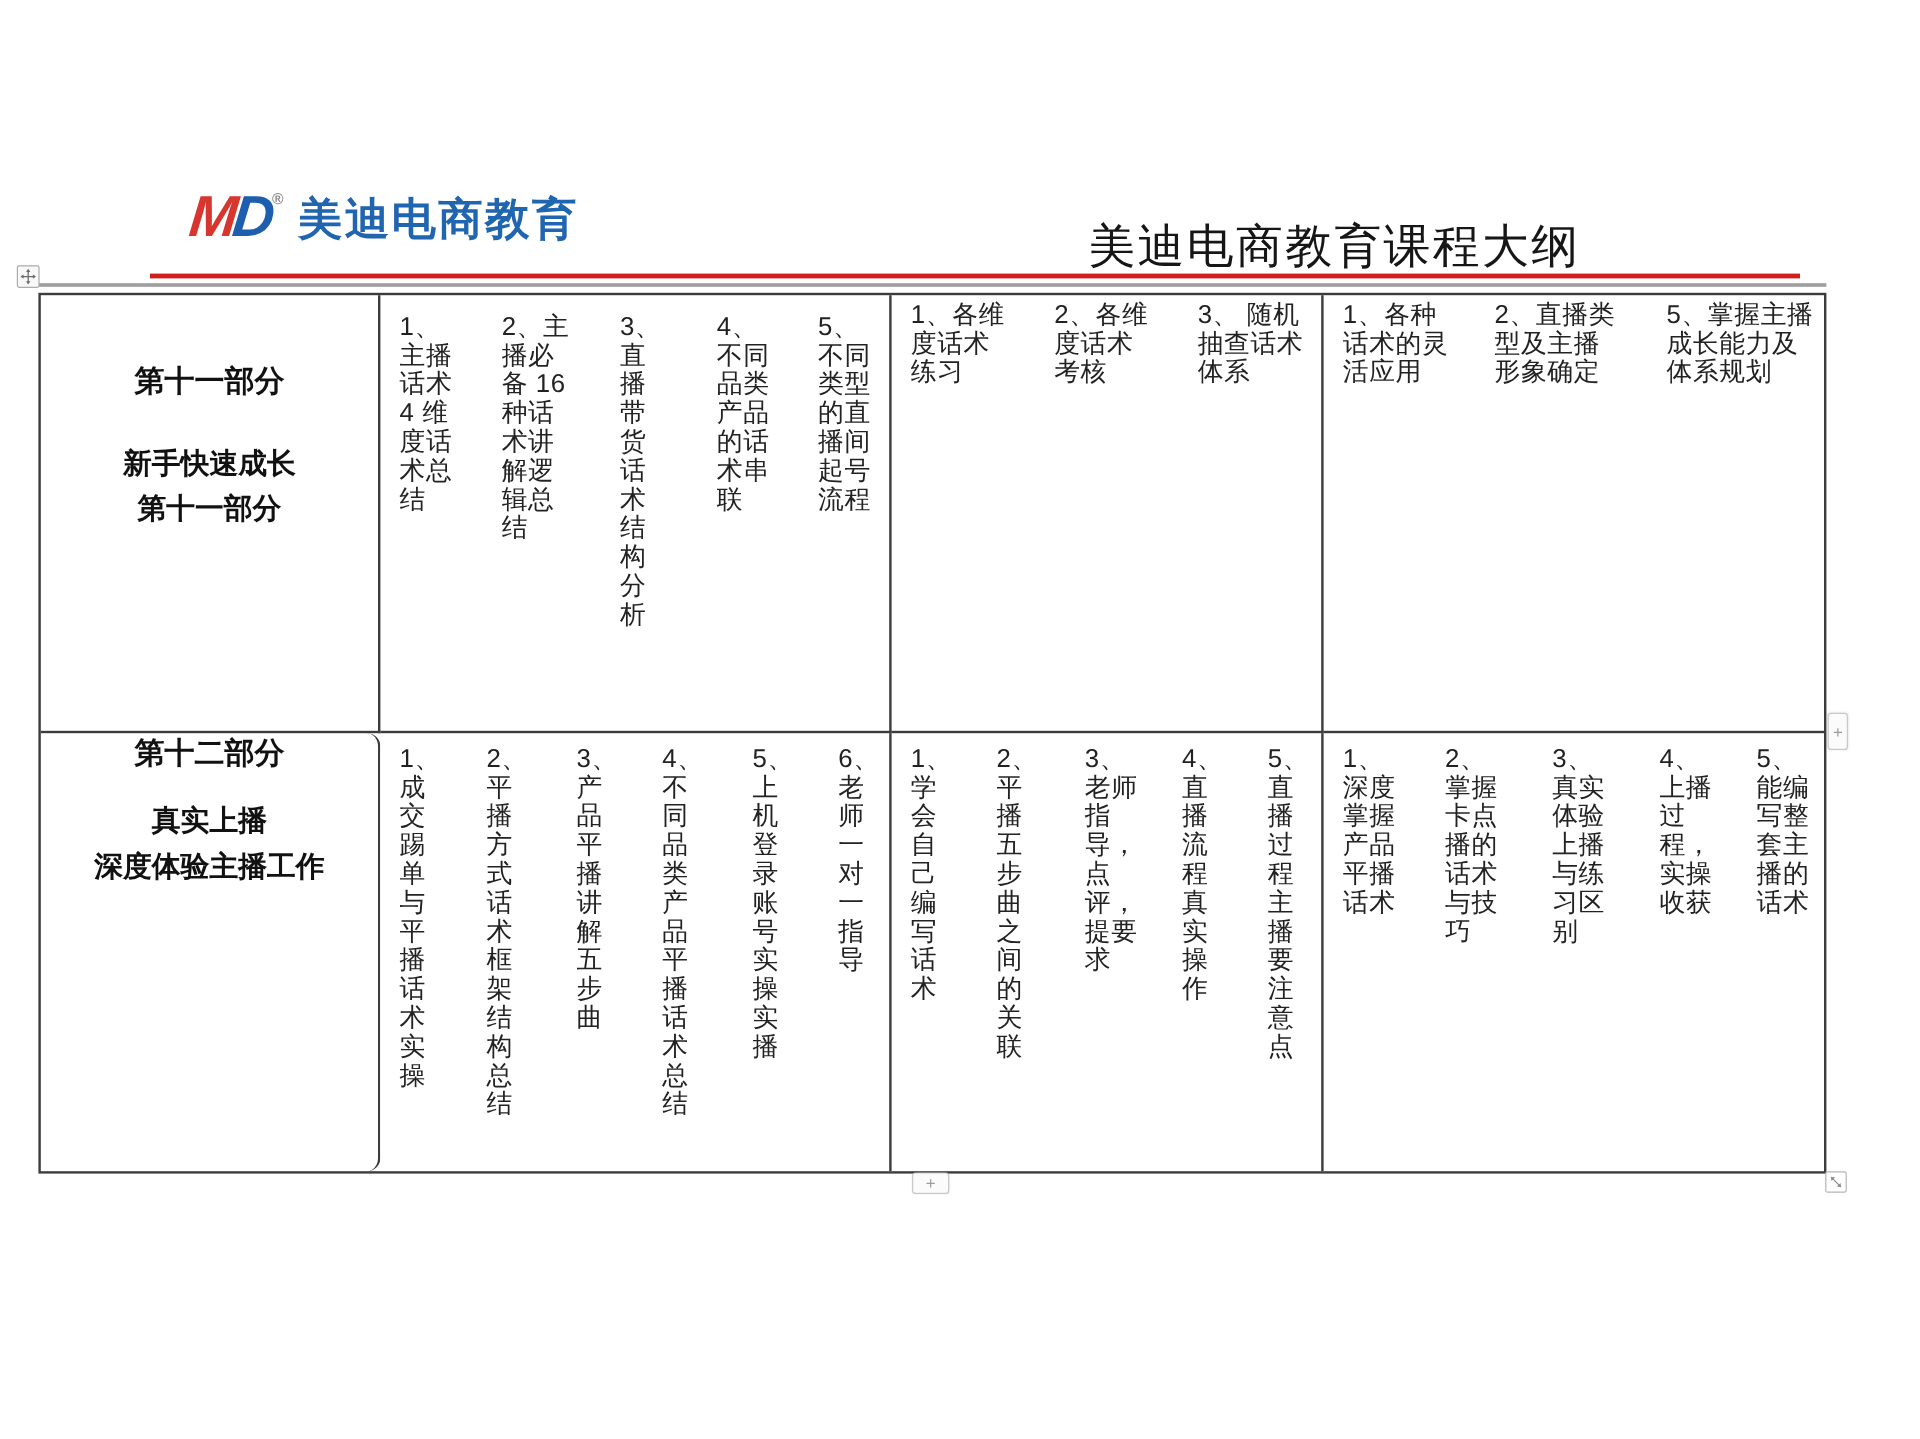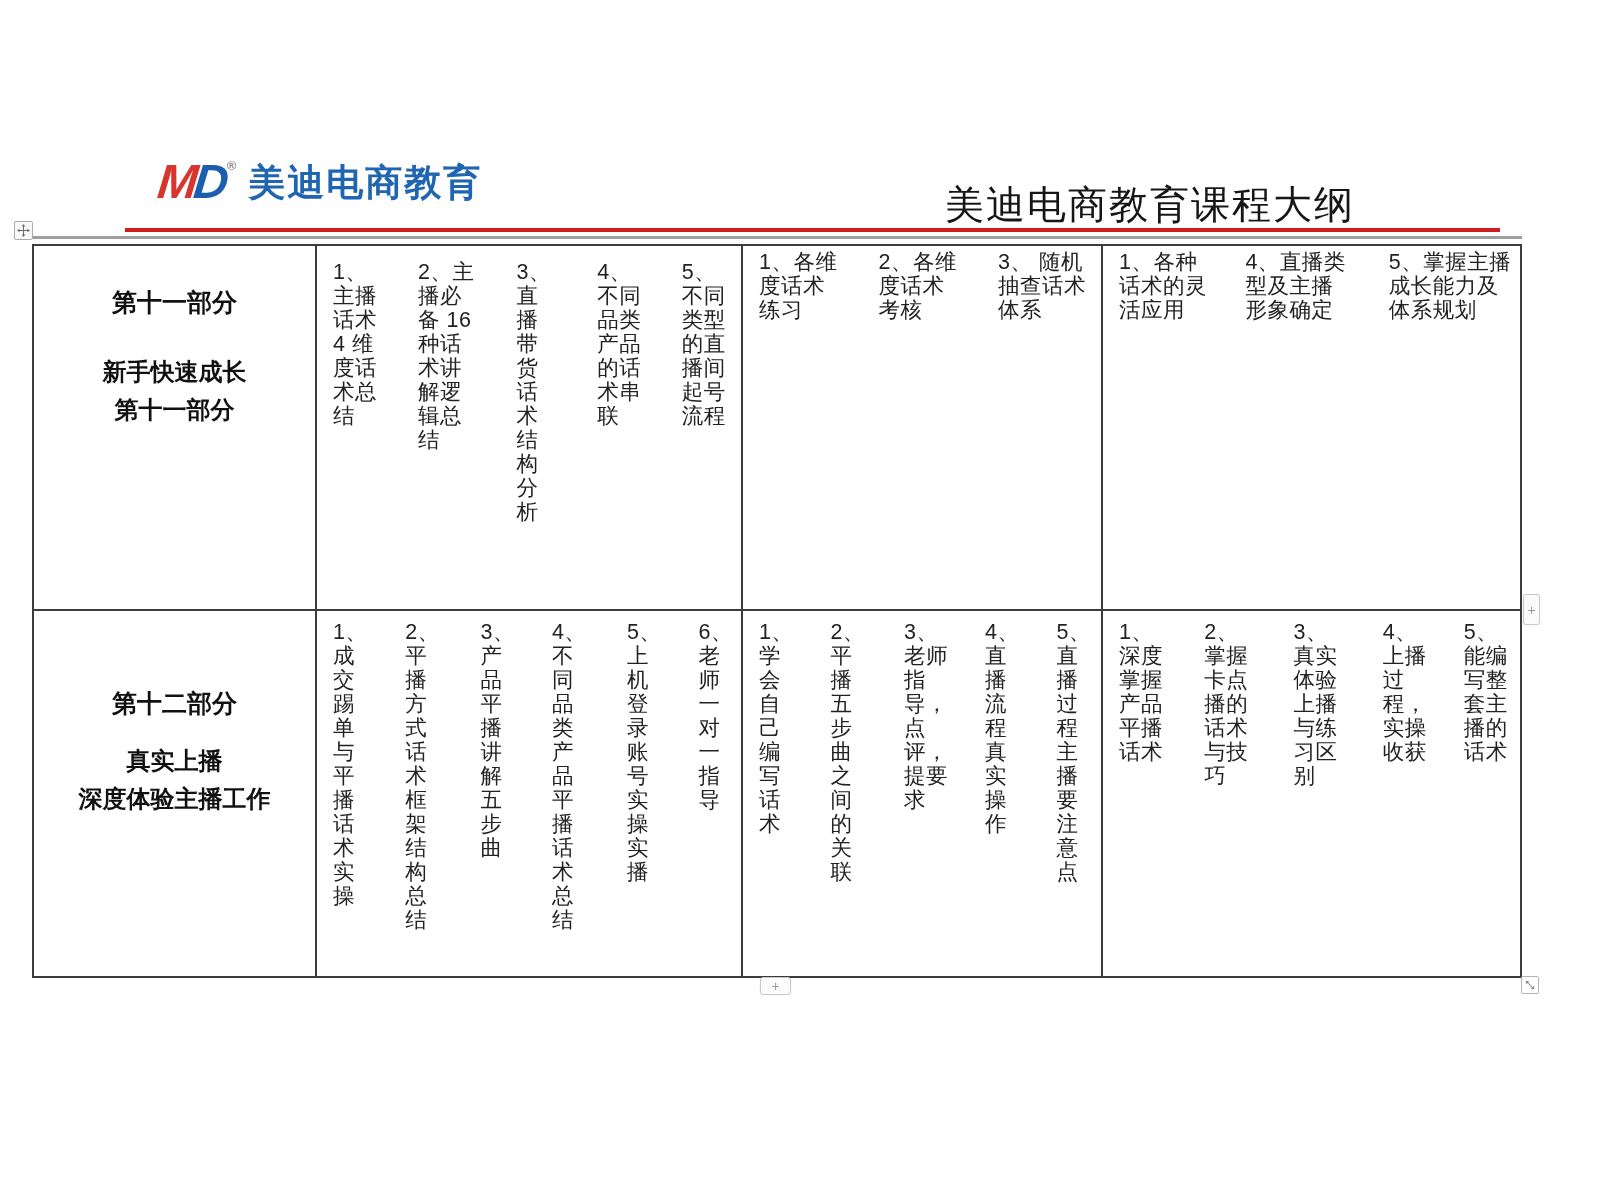--- a/index.html
+++ b/index.html
@@ -7,39 +7,39 @@
     position:relative;width:1600px;height:1199px;background:#ffffff;overflow:hidden;
     font-family:"Liberation Sans","DejaVu Sans",sans-serif;color:#1f1f1f;
   }
   
   .logo{position:absolute;left:158px;top:156px;height:56px;display:flex;align-items:flex-start;white-space:nowrap;}
   .logo-mark{font-style:italic;font-weight:800;font-size:48px;line-height:52px;letter-spacing:-4px;transform:skewX(-6deg);}
   .logo-m{color:#d6362e;}
   .logo-d{color:#1d5fae;}
   .logo-reg{font-size:13px;color:#8a8a8a;font-weight:700;margin:2px 0 0 2px;font-style:normal;}
   .logo-text{font-size:37px;font-weight:700;color:#2065b0;margin-left:12px;line-height:54px;letter-spacing:2px;}
-  .doc-title{position:absolute;left:945px;top:178px;font-size:39px;font-weight:500;color:#161616;letter-spacing:2px;white-space:nowrap;}
+  .doc-title{position:absolute;left:907px;top:178px;font-size:39px;font-weight:500;color:#161616;letter-spacing:2px;white-space:nowrap;}
   .rule-red{position:absolute;left:125px;top:228px;width:1375px;height:4px;background:#d01d1d;}
   .rule-gray{position:absolute;left:31px;top:236px;width:1491px;height:3px;background:#9e9e9e;}
   
   .ctable{
     position:absolute;left:32px;top:244px;width:1490px;height:734px;box-sizing:border-box;
     border:2px solid #3c3c3c;display:grid;
     grid-template-columns:283px 426px 360px 1fr;
     grid-template-rows:365px 1fr;
   }
   .cell{box-sizing:border-box;overflow:hidden;}
   .b-right{border-right:2px solid #3c3c3c;}
   .b-bottom{border-bottom:2px solid #3c3c3c;}
   .sec-cell{display:flex;flex-direction:column;align-items:center;text-align:center;}
   .sec-cell .sec-title{font-size:25px;font-weight:700;color:#111;}
   .sec-cell .sec-sub{font-size:24px;font-weight:700;color:#111;line-height:38px;}
-  .r1c1{padding-top:40px;}
+  .r1c1{padding-top:55px;}
   .r1c1 .sec-title{margin-bottom:34px;}
-  .r2c1{padding-top:76px;}
+  .r2c1{border-radius:11px;}
   .r2c1 .sec-title{margin-bottom:22px;}
   .list-cell{display:flex;flex-direction:row;gap:37px;padding:14px 8px 0 16px;}
   .list-cell .item{margin:0;font-size:21.5px;line-height:24px;color:#222;letter-spacing:0.5px;}
   .vcenter{justify-content:center;padding-top:4px;}
   .r2cell{padding-top:9px;}
   .tight-first .item:first-child{margin-bottom:-18px;}
   
   .move-handle{
     position:absolute;left:14px;top:221px;width:19px;height:19px;background:#f8f8f8;
     border:1px solid #ababab;border-radius:2px;display:flex;align-items:center;justify-content:center;
@@ -91,21 +91,21 @@
     </div>
 
     <div class="cell b-right b-bottom list-cell vcenter">
       <p class="item">1、各维度话术练习</p>
       <p class="item">2、各维度话术考核</p>
       <p class="item">3、 随机抽查话术体系</p>
     </div>
 
     <div class="cell b-bottom list-cell vcenter">
       <p class="item">1、各种话术的灵活应用</p>
-      <p class="item">4、直播类型及主播形象确定</p>
+      <p class="item">2、直播类型及主播形象确定</p>
       <p class="item">5、掌握主播成长能力及体系规划</p>
     </div>
 
     <div class="cell b-right sec-cell r2c1">
       <div class="sec-title">第十二部分</div>
       <div class="sec-sub">真实上播</div>
       <div class="sec-sub">深度体验主播工作</div>
     </div>
 
     <div class="cell b-right list-cell r2cell">

